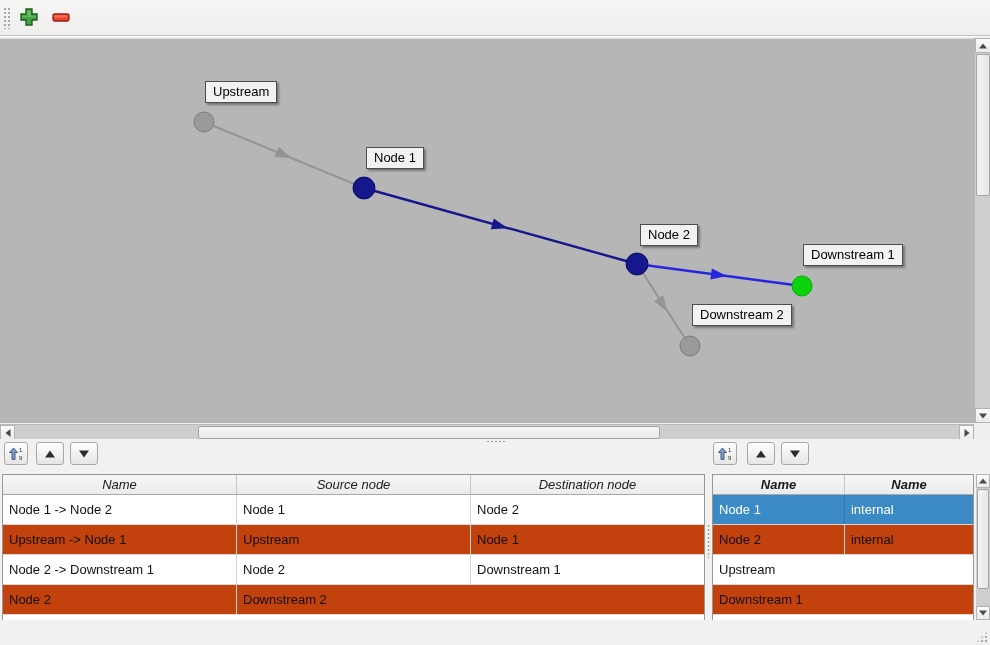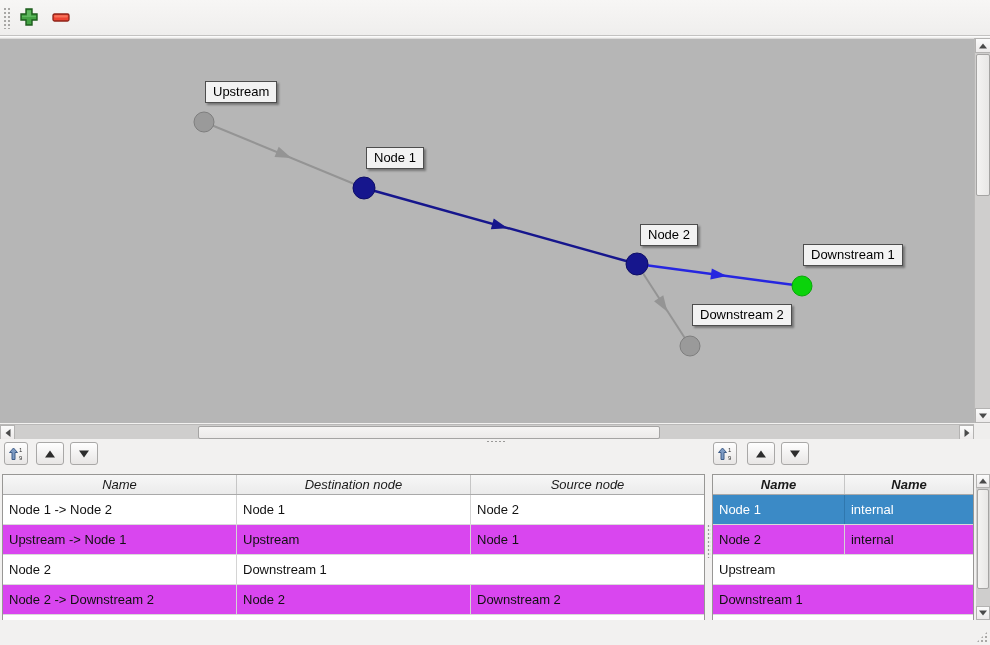--- a/index.html
+++ b/index.html
@@ -57,21 +57,21 @@
               border:1px solid #a9a8a7; border-radius:3px; cursor:pointer; }
   .pane-btn .c { position:absolute; left:50%; top:50%; transform:translate(-50%,-50%); }
 
   
   .table { position:absolute; top:474px; background:#fff; border:1px solid #989795; }
   .t-head { display:flex; height:20px; background:linear-gradient(#f7f7f7,#ebebeb); border-bottom:1px solid #a9a9a9; }
   .t-head .hc { display:flex; align-items:center; justify-content:center; font-size:13px; color:#1a1a1a;
                 border-right:1px solid #c6c6c6; overflow:hidden;font-style:italic; }
   .t-head .hc:last-child { border-right:none; }
   .t-row { display:flex; height:30px; border-bottom:1px solid #d9d9d9; background:#fff; }
-  .t-row.alt { background:#d946ef; }
+  .t-row.alt { background:#c2410c; }
   .t-row .tc { display:flex; align-items:center; padding-left:6px; font-size:13px;
                border-right:1px solid #d4d4d4; overflow:hidden; white-space:nowrap; }
   .t-row .tc:last-child { border-right:none; }
   .t-row.selected, .t-row.selected.alt { background:#3b8ac6; color:#fff; }
   .t-row.selected .tc { border-right-color:#2f77ae; }
   .t-fill { height:5px; background:#fff; }
   .edges-table { left:2px; width:703px; height:146px; }
   .edges-table .hc, .edges-table .tc { width:234px; }
   .edges-table .hc:last-child, .edges-table .tc:last-child { width:233px; }
   .nodes-table { left:712px; width:262px; height:146px; }
@@ -193,39 +193,39 @@
   <button class="pane-btn" style="left:747px; width:28px;">
     <span class="c sb-tri tri-up" style="border-left-width:5px;border-right-width:5px;border-bottom-width:7px;border-bottom-color:#2d2d2d;"></span>
   </button>
   <button class="pane-btn" style="left:781px; width:28px;">
     <span class="c sb-tri tri-down" style="border-left-width:5px;border-right-width:5px;border-top-width:7px;border-top-color:#2d2d2d;"></span>
   </button>
 
   <div class="table edges-table">
     <div class="t-head">
       <div class="hc">Name</div>
+      <div class="hc">Source node</div>
       <div class="hc">Destination node</div>
-      <div class="hc">Source node</div>
     </div>
     <div class="t-row">
       <div class="tc">Node 1 -&gt; Node 2</div>
       <div class="tc">Node 1</div>
       <div class="tc">Node 2</div>
     </div>
     <div class="t-row alt">
       <div class="tc">Upstream -&gt; Node 1</div>
       <div class="tc">Upstream</div>
       <div class="tc">Node 1</div>
     </div>
     <div class="t-row">
+      <div class="tc">Node 2 -&gt; Downstream 1</div>
       <div class="tc">Node 2</div>
       <div class="tc">Downstream 1</div>
     </div>
     <div class="t-row alt">
-      <div class="tc">Node 2 -&gt; Downstream 2</div>
       <div class="tc">Node 2</div>
       <div class="tc">Downstream 2</div>
     </div>
     <div class="t-fill"></div>
   </div>
 
   <div class="split-v">
       <div class="dots"></div>
     </div>
 

